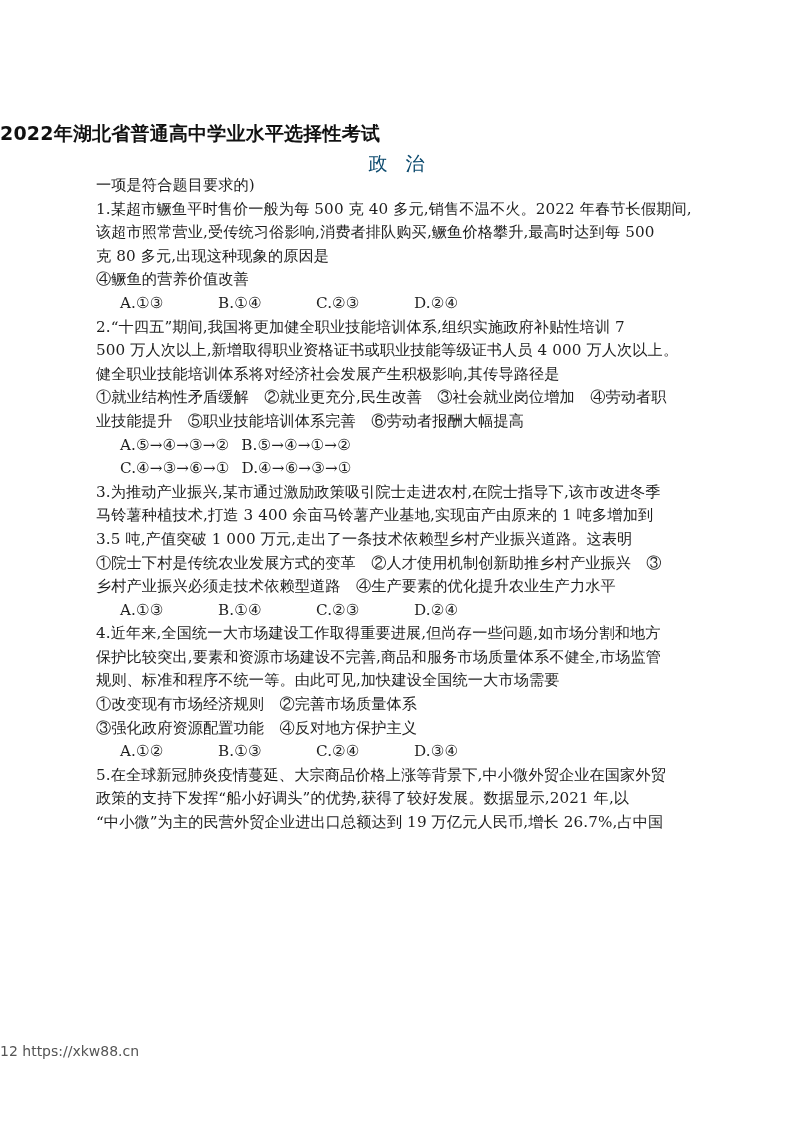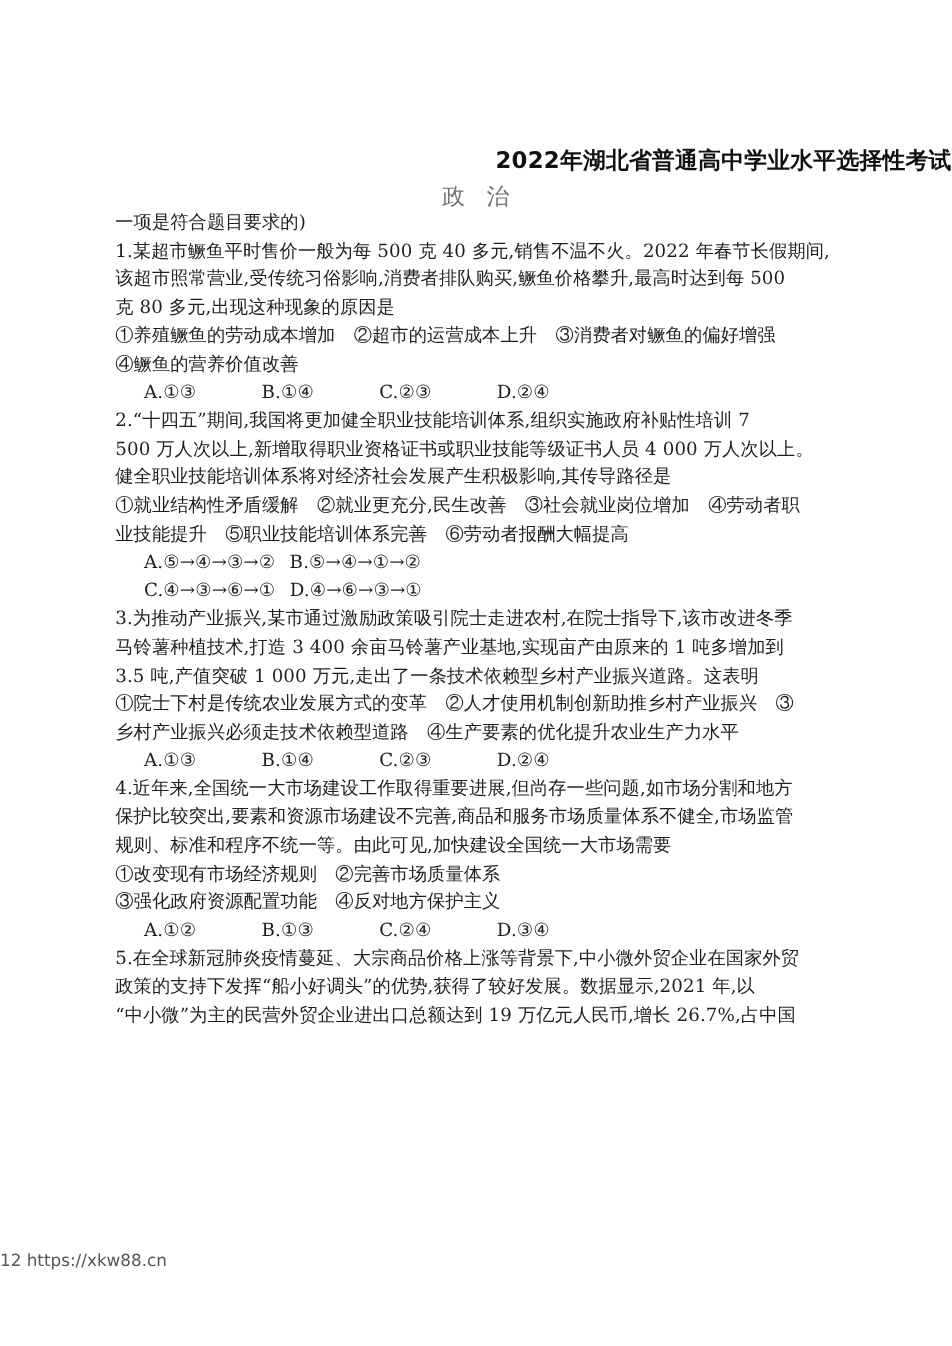--- a/index.html
+++ b/index.html
@@ -1,23 +1,23 @@
 <!DOCTYPE html>
 <html><head>
   <meta charset="utf-8">
   <style>
     html, body { margin: 0; padding: 0; background: #ffffff; }
     body { width: 793px; height: 1122px; position: relative; overflow: hidden;
       font-family: "DejaVu Serif", "Liberation Serif", serif; color: #1a1a1a; }
     .page { position: absolute; left: 0; top: 0; width: 793px; height: 1122px; }
-    .title { position: absolute; top: 121px; left: 0; width: 793px; text-align: right;
+    .title { position: absolute; top: 121px; left: 0; width: 793px; text-align: left;
       font-family: "DejaVu Sans", "Liberation Sans", sans-serif; font-weight: bold;
       font-size: 19px; letter-spacing: 0.2px; color: #111; }
     .subject { position: absolute; top: 151px; left: 0; width: 793px; text-align: center;
-      font-size: 19px; letter-spacing: 18px; padding-left: 18px; box-sizing: border-box; color: #737373; }
+      font-size: 19px; letter-spacing: 18px; padding-left: 18px; box-sizing: border-box; color: #0c4a6e; }
     .body { position: absolute; top: 174px; left: 96px; width: 606px; }
     .line { height: 23.6px; line-height: 23.6px; font-size: 15.2px; white-space: nowrap;
       letter-spacing: 0.1px; color: #1e1e1e; }
     .opts { display: flex; margin-left: 24px; }
     .opt { white-space: nowrap; }
     .opts.wide .opt { width: 98px; }
     .opts.arrow .opt { margin-right: 12px; }
     .footer { position: absolute; top: 1043px; left: 0; width: 793px; text-align: left;
       font-family: "DejaVu Sans", "Liberation Sans", sans-serif; font-size: 14px; color: #555; }
   </style>
@@ -28,21 +28,20 @@
   <div class="title">2022年湖北省普通高中学业水平选择性考试</div>
   <div class="subject">政治</div>
 
   <div class="body">
     <div class="line">一项是符合题目要求的)</div>
 
     <div>
       <div class="line">1.某超市鳜鱼平时售价一般为每 500 克 40 多元,销售不温不火。2022 年春节长假期间,</div>
       <div class="line">该超市照常营业,受传统习俗影响,消费者排队购买,鳜鱼价格攀升,最高时达到每 500</div>
       <div class="line">克 80 多元,出现这种现象的原因是</div>
-      <div class="line">①养殖鳜鱼的劳动成本增加　②超市的运营成本上升　③消费者对鳜鱼的偏好增强</div>
       <div class="line">④鳜鱼的营养价值改善</div>
       <div class="line opts wide">
         <span class="opt">A.①③</span>
         <span class="opt">B.①④</span>
         <span class="opt">C.②③</span>
         <span class="opt">D.②④</span>
       </div>
     </div>
 
     <div>

